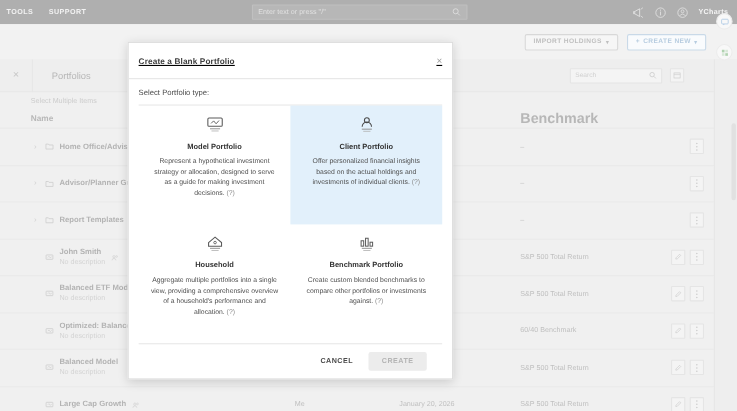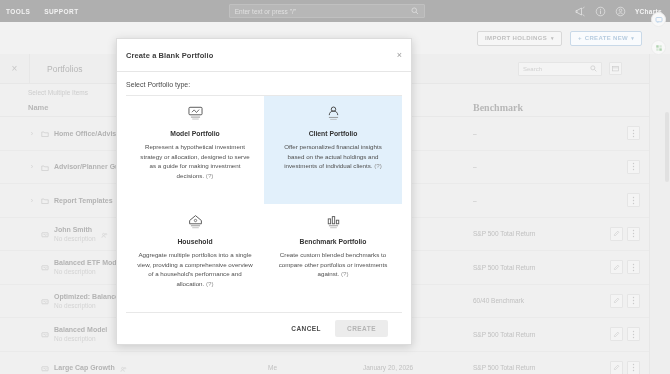--- a/index.html
+++ b/index.html
@@ -87,21 +87,21 @@
   .select-multi {
     font-size: 6.5px; color: #a3a3a3; padding: 5px 0 3px 28px;
   }
   .col-head {
     display: flex; align-items: center; height: 18px;
     padding-left: 28px; border-bottom: 1px solid #d6d6d6;
   }
   .col-head .c-name { width: 240px; font-size: 7.5px; font-weight: 700; color: #7d7d7d; }
   .col-head .c-owner { width: 95px; font-size: 7.5px; font-weight: 700; color: #7d7d7d; }
   .col-head .c-mod { width: 110px; font-size: 7.5px; font-weight: 700; color: #7d7d7d; }
-  .col-head .c-bench { flex: 1; font-size: 10px; font-weight: 700; color: #7d7d7d; font-family: Liberation Serif, serif; }
+  .col-head .c-bench { flex: 1; font-size: 13px; font-weight: 700; color: #7d7d7d; }
 
   .row {
     display: flex; align-items: center; min-height: 33.5px;
     padding-left: 28px; border-bottom: 1px solid #d9d9d9;
   }
   .row .c-name {
     width: 240px; display: flex; align-items: center; gap: 5px;
   }
   .caret { width: 8px; color: #adadad; font-size: 7px; text-align: center; }
   .caret.empty { visibility: hidden; }
@@ -139,21 +139,21 @@
     position: absolute; inset: 0; background: rgba(255,255,255,0.45);
   }
   .modal {
     position: absolute; left: 116px; top: 38px; width: 296px; height: 307px;
     background: #ffffff; border: 1px solid #dcdcdc;
     box-shadow: 0 2px 9px rgba(0,0,0,0.16);
     display: flex; flex-direction: column;
   }
   .modal-head {
     height: 24px; display: flex; align-items: center;
-    padding: 16px 9px; border-bottom: 1px solid #e6e6e6;
+    padding: 16px 9px; border-bottom: 1px solid #e6e6e6; text-decoration: underline;
   }
   .modal-title { font-size: 7.5px; font-weight: 700; color: #3d3d3d; letter-spacing: .1px; }
   .modal-x { margin-left: auto; color: #9c9c9c; font-size: 9px; line-height: 1; }
   .modal-sub {
     font-size: 7px; color: #4b4b4b; padding: 9px 9px 7px 9px;
   }
   .modal-body {
     flex: 1; padding: 0 9px; display: flex; flex-direction: column;
   }
   .card-grid {

